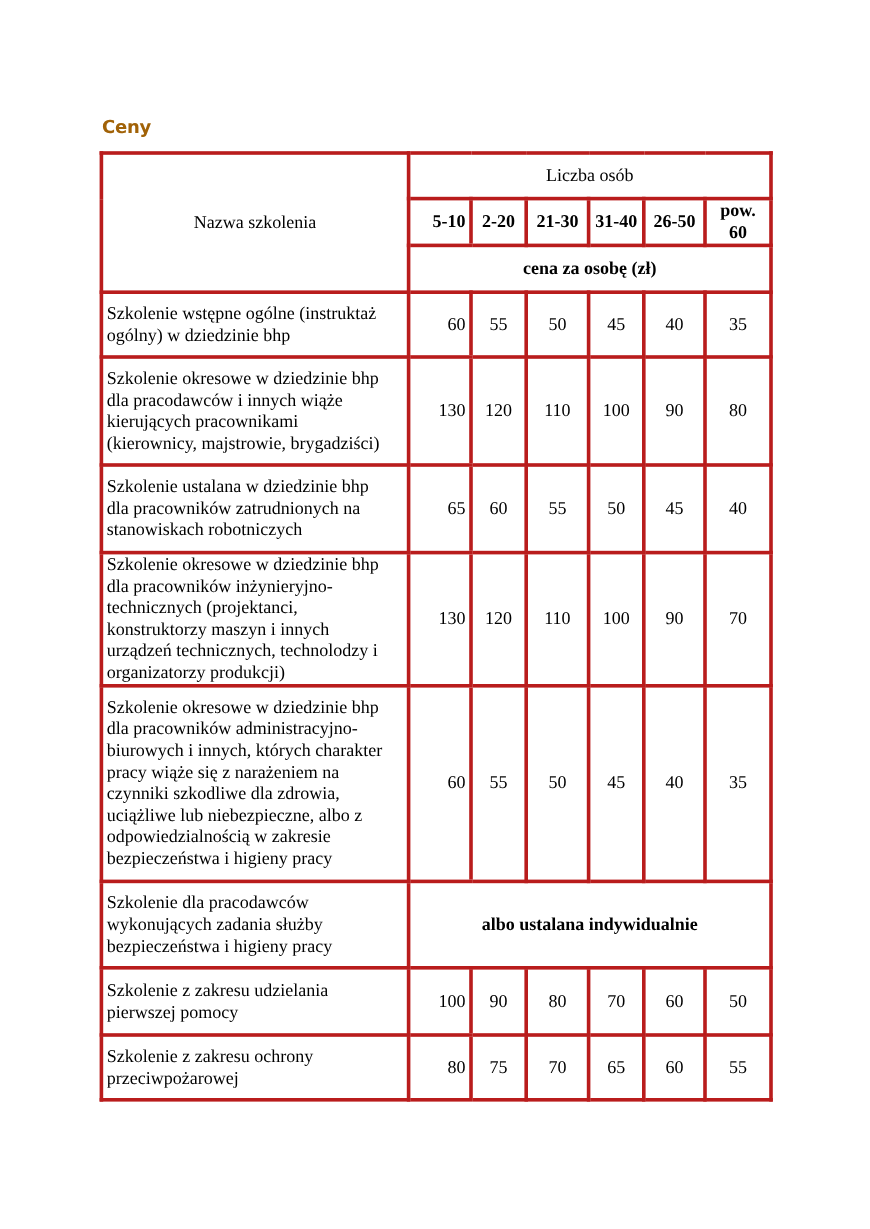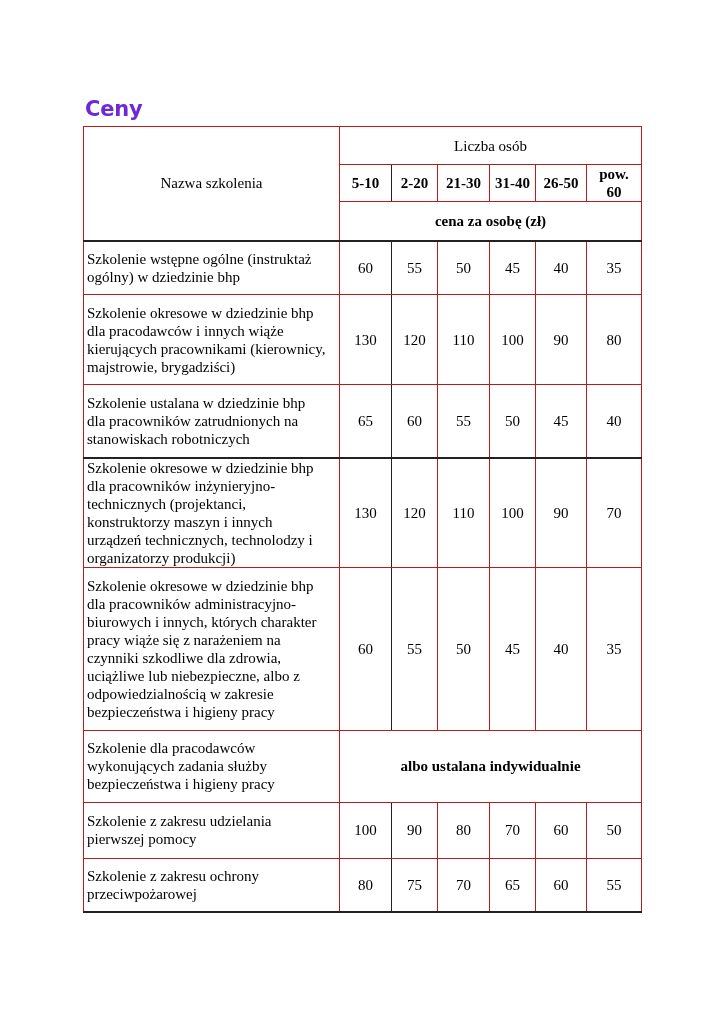--- a/index.html
+++ b/index.html
@@ -1,40 +1,40 @@
 <!DOCTYPE html>
 <html><head>
 <meta charset="utf-8">
 <style>
   html, body { margin: 0; padding: 0; background: #ffffff; }
   body { width: 725px; height: 1024px; position: relative; overflow: hidden; }
   .title {
     position: absolute; left: 85px; top: 97px;
-    font-family: "DejaVu Sans", sans-serif; font-weight: bold; font-size: 21px;
-    color: #6d28d9; letter-spacing: -0.2px;
+    font-family: "DejaVu Sans", sans-serif; font-weight: bold; font-size: 15px;
+    color: #a16207; letter-spacing: -0.2px;
   }
   table.prices {
     position: absolute; left: 83px; top: 126px;
     width: 558px;
     border-collapse: collapse;
     table-layout: fixed;
     font-family: "Liberation Serif", serif;
     font-size: 15px; color: #000;
   }
   table.prices td {
-    border: 1px solid #b91c1c;
+    border: 3px solid #b91c1c;
     padding: 0 3px;
     text-align: center;
     vertical-align: middle;
     line-height: 18px;
   }
   table.prices tr.thick-top td { border-top: 2px solid #222; }
   table.prices td.name { text-align: left; padding-left: 3px; padding-right: 12px; }
   table.prices td.bold { font-weight: bold; }
-  table.prices td.c1 { border-right: 1.5px solid #222; }
+  table.prices td.c1 { border-right: 1.5px solid #222; text-align: right; }
   table.prices { border: 1px solid #7a7a7a; border-bottom: 2px solid #222; }
 </style>
 </head>
 <body>
 
 <div class="title">Ceny</div>
 
 <table class="prices">
   <colgroup>
     <col style="width:256px">

